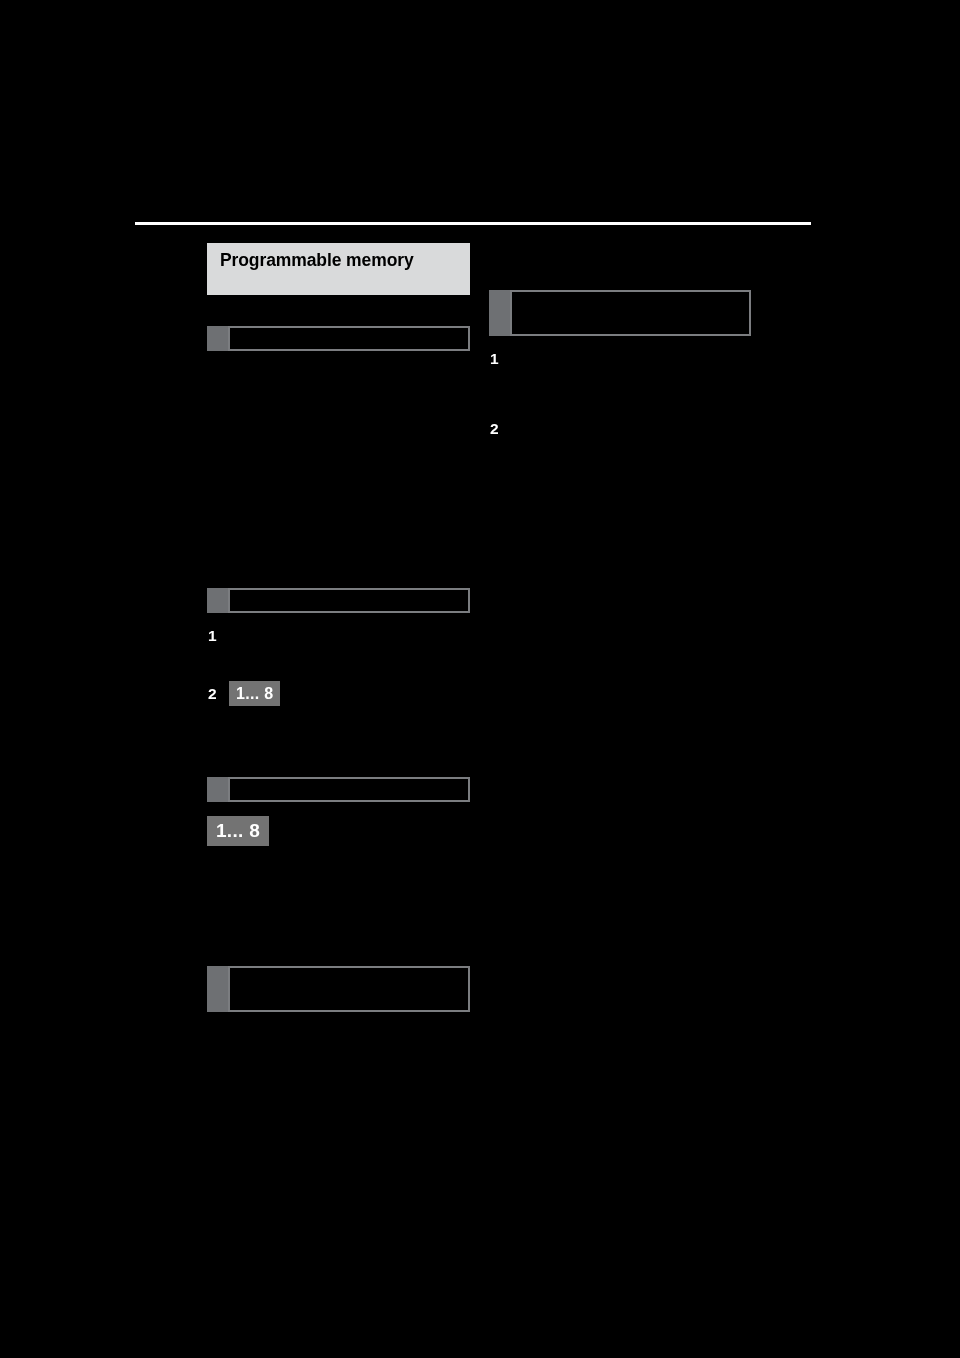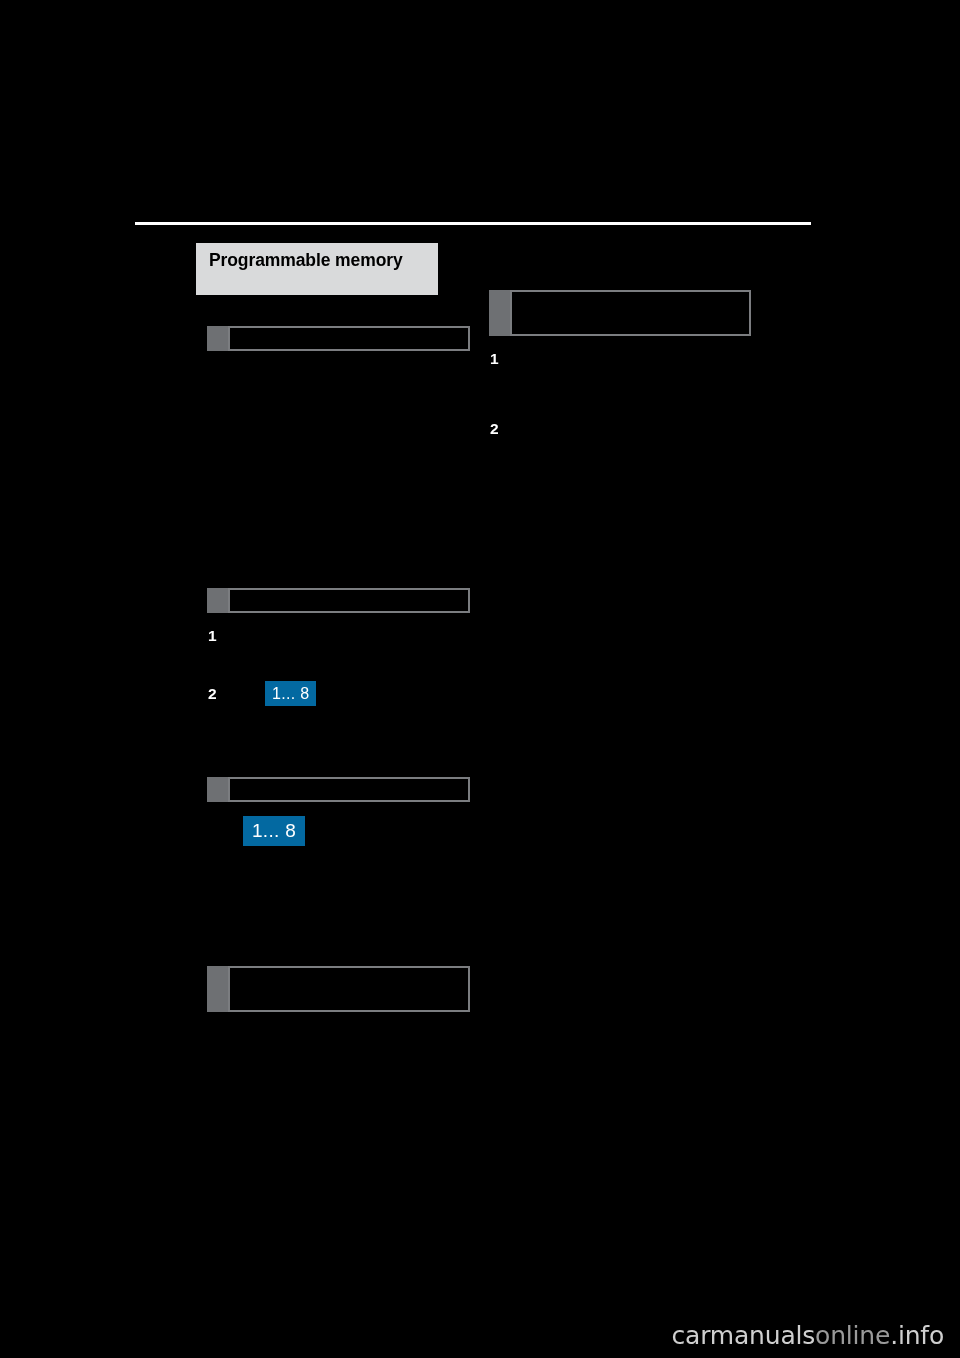--- a/index.html
+++ b/index.html
@@ -26,23 +26,23 @@
     position: absolute;
     left: 135px;
     top: 222px;
     width: 676px;
     height: 3px;
     background: #ffffff;
   }
   
   .section-heading {
     position: absolute;
-    left: 196px;
+    left: 207px;
     top: 243px;
-    width: 242px;
+    width: 263px;
     height: 52px;
     background: #d9dadb;
     box-sizing: border-box;
     padding: 7px 0 0 13px;
   }
   .section-heading .title {
     font-size: 17.5px;
     font-weight: bold;
     color: #000000;
     line-height: 21px;
@@ -82,30 +82,29 @@
   .step-num {
     position: absolute;
     font-size: 15.5px;
     font-weight: bold;
     color: #ffffff;
     line-height: 18px;
   }
   
   .chip {
     position: absolute;
-    background: #0369a1;
+    background: #737373;
     color: #ffffff;
     font-size: 16px;
-    font-weight: normal;
+    font-weight: bold;
     box-sizing: border-box;
     display: flex;
     align-items: center;
     justify-content: center;
     letter-spacing: 0.3px;
-    margin-left: 36px;
   }
   .chip.small {
     height: 25px;
     padding: 0 7px;
   }
   .chip.large {
     height: 30px;
     padding: 0 9px;
     font-size: 19px;
   }
@@ -162,17 +161,14 @@
   </div>
 
   <div class="subbar tall" style="left:489px; top:290px; width:262px;">
     <div class="sq"></div>
     <div class="bar" style="width:241px;"></div>
   </div>
 
   <div class="step-num" style="left:490px; top:350px;">1</div>
   <div class="step-num" style="left:490px; top:420px;">2</div>
 
-  <div class="watermark">
-    <span>carmanuals</span><span class="dim">online</span><span>.info</span>
-  </div>
 
 </div>
 
 </body></html>

